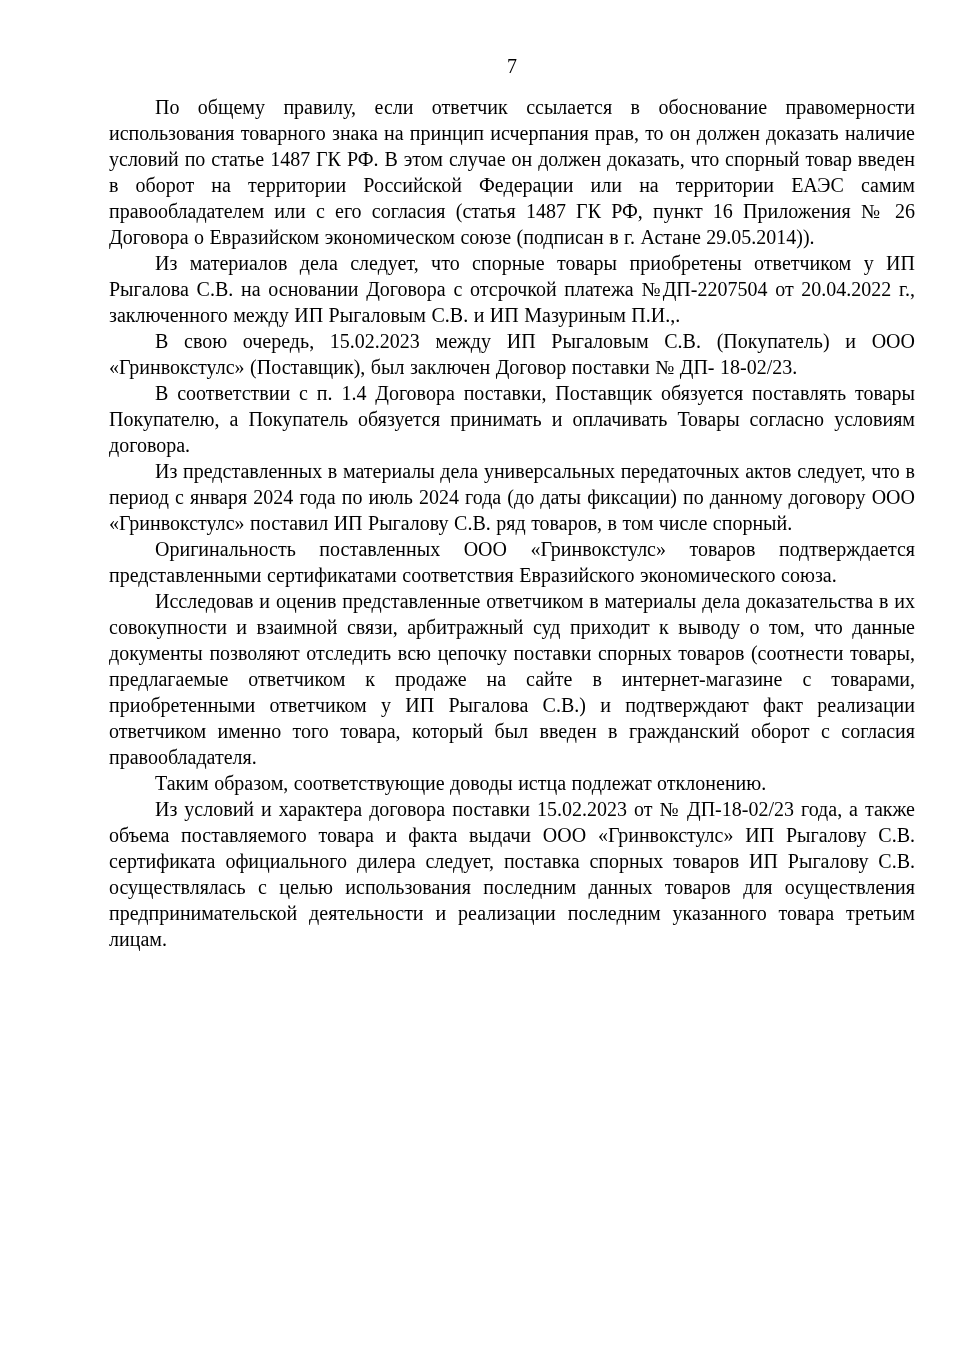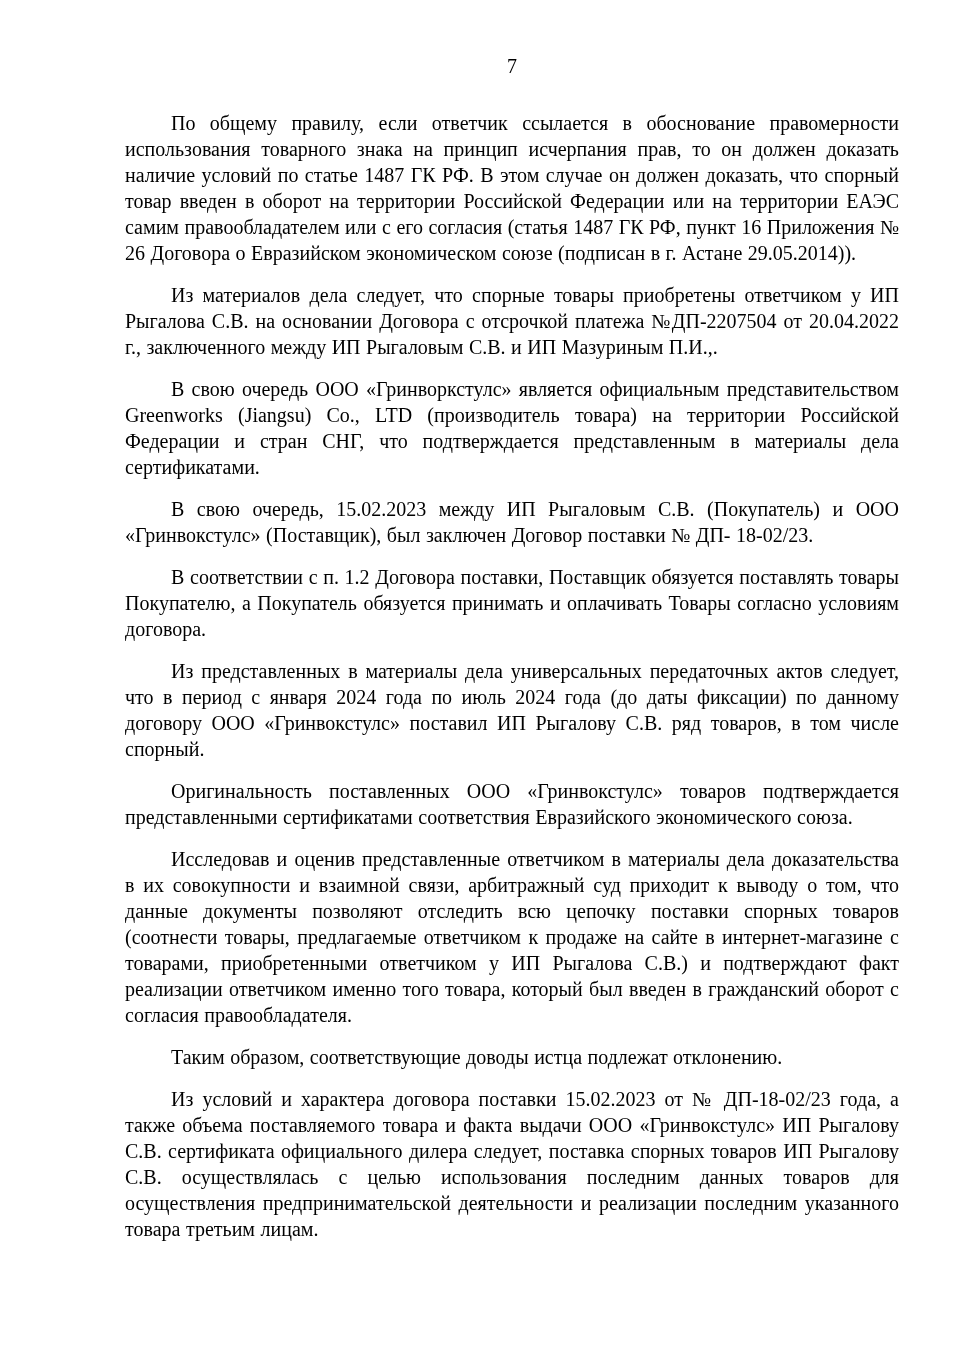--- a/index.html
+++ b/index.html
@@ -30,37 +30,36 @@
     position: absolute;
     top: 94px;
     left: 109px;
     width: 806px;
     font-size: 20px;
     line-height: 26px;
     text-align: justify;
     color: #000000;
   }
   .text-block p {
-    margin: 16px;
+    margin: 0;
     padding: 0;
     text-indent: 46px;
     word-spacing: 0.5px;
   }
 </style>
 </head>
 <body>
 
 <div class="page">
   <div class="page-number">7</div>
 
   <div class="text-block">
     <p>По общему правилу, если ответчик ссылается в обоснование правомерности использования товарного знака на принцип исчерпания прав, то он должен доказать наличие условий по статье 1487 ГК РФ. В этом случае он должен доказать, что спорный товар введен в оборот на территории Российской Федерации или на территории ЕАЭС самим правообладателем или с его согласия (статья 1487 ГК РФ, пункт 16 Приложения № 26 Договора о Евразийском экономическом союзе (подписан в г. Астане 29.05.2014)).</p>
     <p>Из материалов дела следует, что спорные товары приобретены ответчиком у ИП Рыгалова С.В.  на основании Договора с отсрочкой платежа №ДП-2207504 от 20.04.2022 г., заключенного между ИП Рыгаловым С.В. и ИП Мазуриным П.И.,.</p>
-    <p>В свою очередь ООО «Гринворкстулс» является официальным представительством Greenworks (Jiangsu) Co., LTD (производитель товара) на территории Российской Федерации и стран СНГ, что подтверждается представленным в материалы дела сертификатами.</p>
     <p>В свою очередь, 15.02.2023 между ИП Рыгаловым С.В. (Покупатель) и ООО «Гринвокстулс» (Поставщик), был заключен Договор поставки № ДП- 18-02/23.</p>
-    <p>В соответствии с п. 1.2 Договора поставки, Поставщик обязуется поставлять товары Покупателю, а Покупатель обязуется принимать и оплачивать Товары согласно условиям договора.</p>
+    <p>В соответствии с п. 1.4 Договора поставки, Поставщик обязуется поставлять товары Покупателю, а Покупатель обязуется принимать и оплачивать Товары согласно условиям договора.</p>
     <p>Из представленных в материалы дела универсальных передаточных актов следует, что в период с января 2024 года по июль 2024 года (до даты фиксации) по данному договору ООО «Гринвокстулс» поставил ИП Рыгалову С.В. ряд товаров, в том числе спорный.</p>
     <p>Оригинальность поставленных ООО «Гринвокстулс» товаров подтверждается представленными сертификатами соответствия Евразийского экономического союза.</p>
     <p>Исследовав и оценив представленные ответчиком в материалы дела доказательства в их совокупности и взаимной связи, арбитражный суд приходит к выводу о том, что данные документы позволяют отследить всю цепочку поставки спорных товаров (соотнести товары, предлагаемые ответчиком к продаже на сайте в интернет-магазине с товарами, приобретенными ответчиком у ИП Рыгалова С.В.) и подтверждают факт реализации ответчиком именно того товара, который был введен в гражданский оборот с согласия правообладателя.</p>
     <p>Таким образом, соответствующие доводы истца подлежат отклонению.</p>
     <p>Из условий и характера договора поставки 15.02.2023 от № ДП-18-02/23 года, а также объема поставляемого товара и факта выдачи ООО «Гринвокстулс» ИП Рыгалову С.В. сертификата официального дилера следует,  поставка спорных товаров ИП Рыгалову С.В. осуществлялась с целью использования последним данных товаров для осуществления предпринимательской деятельности и реализации последним указанного товара третьим лицам.</p>
   </div>
 </div>
 
 </body></html>

